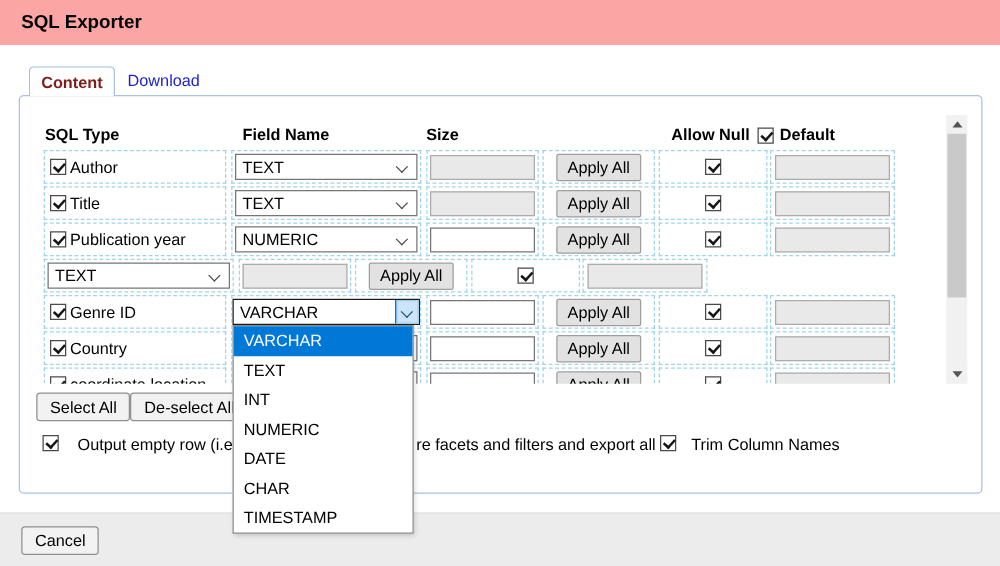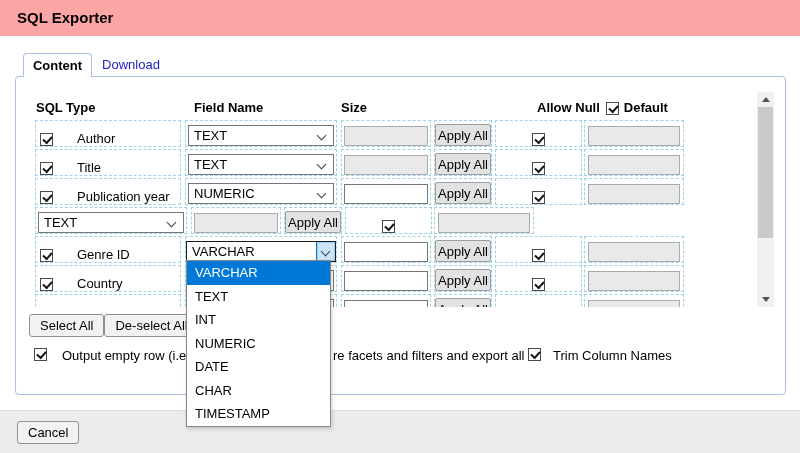--- a/index.html
+++ b/index.html
@@ -6,42 +6,42 @@
   html,body { width:800px; height:453px; }
   body { font-family:"Liberation Sans", sans-serif; background:#fff; position:relative; overflow:hidden; }
 
   .dialog { position:absolute; left:0; top:0; width:800px; height:453px; background:#fff; }
 
   .titlebar { position:absolute; left:0; top:0; width:800px; height:36px; background:#fca5a5;padding-left:25px; }
   .titlebar .title { position:absolute; left:17px; top:9px; font-size:15px; font-weight:bold; color:#000; }
 
   .tab { position:absolute; top:53px; height:24px; font-size:13px; line-height:23px; text-align:center; }
   .tab.active { left:23px; width:69px; background:#fff; border:1px solid #a9bfe3; border-bottom:none;
-                border-radius:4px 4px 0 0; font-weight:bold; color:#000000; z-index:2; }
+                border-radius:4px 4px 0 0; font-weight:bold; color:#7f1d1d; z-index:2; }
   .tab.link { left:92px; width:78px; color:#2222cc; cursor:pointer; }
 
   .panel { position:absolute; left:15px; top:76px; width:771px; height:319px;
            border:1px solid #a9bfe3; border-radius:4px; background:#fff; }
 
   .scrollarea { position:absolute; left:7px; top:15px; width:751px; height:215px; overflow:hidden; }
   .scontent { padding:8px 0 0 12px; }
 
   .hrow { display:flex; height:19px; margin-bottom:1px; font-size:13px; font-weight:bold; align-items:flex-start; }
   .hc { display:flex; align-items:center; }
   .hc1 { width:150px; padding-left:3px; } .hc2 { width:156px; padding-left:1px; }
   .hc3 { width:93px; } .hc4 { width:77px; }
   .hc56 { width:187px; padding-left:26px; display:flex; align-items:flex-end; }
   .hc56 .cb { margin:0 5px 0 6px; }
 
   .frow { display:flex; height:27px; margin-bottom:2px; }
-  .cell { border:1px dashed #9fd4e8; display:flex; align-items:flex-end;gap:21px; }
+  .cell { border:1px dashed #9fd4e8; display:flex; align-items:center; }
   .c1 { width:146px; margin-right:4px; padding-left:4px; }
   .c2 { width:152px; margin-right:4px; justify-content:center; }
   .c3 { width:90px;  margin-right:3px; justify-content:center; }
-  .c4 { width:58px;  margin-right:3px; justify-content:center; }
+  .c4 { width:90px;  margin-right:3px; justify-content:center; }
   .c5 { width:87px;  margin-right:2px; justify-content:center; }
   .c6 { width:100px; justify-content:center; }
 
   .flabel { font-size:13px; margin-left:3px; white-space:nowrap; }
 
   .cb { display:inline-block; width:13px; height:13px; border:1px solid #4a4a4a; background:#fff; position:relative; flex:0 0 auto; }
   .cb.checked::after { content:""; position:absolute; left:2px; top:2px; width:7px; height:4px;
       border-left:2px solid #161616; border-bottom:2px solid #161616; transform:rotate(-48deg); }
 
   .sel { position:relative; width:146px; height:21px; background:#fff; border:1px solid #767676; }

